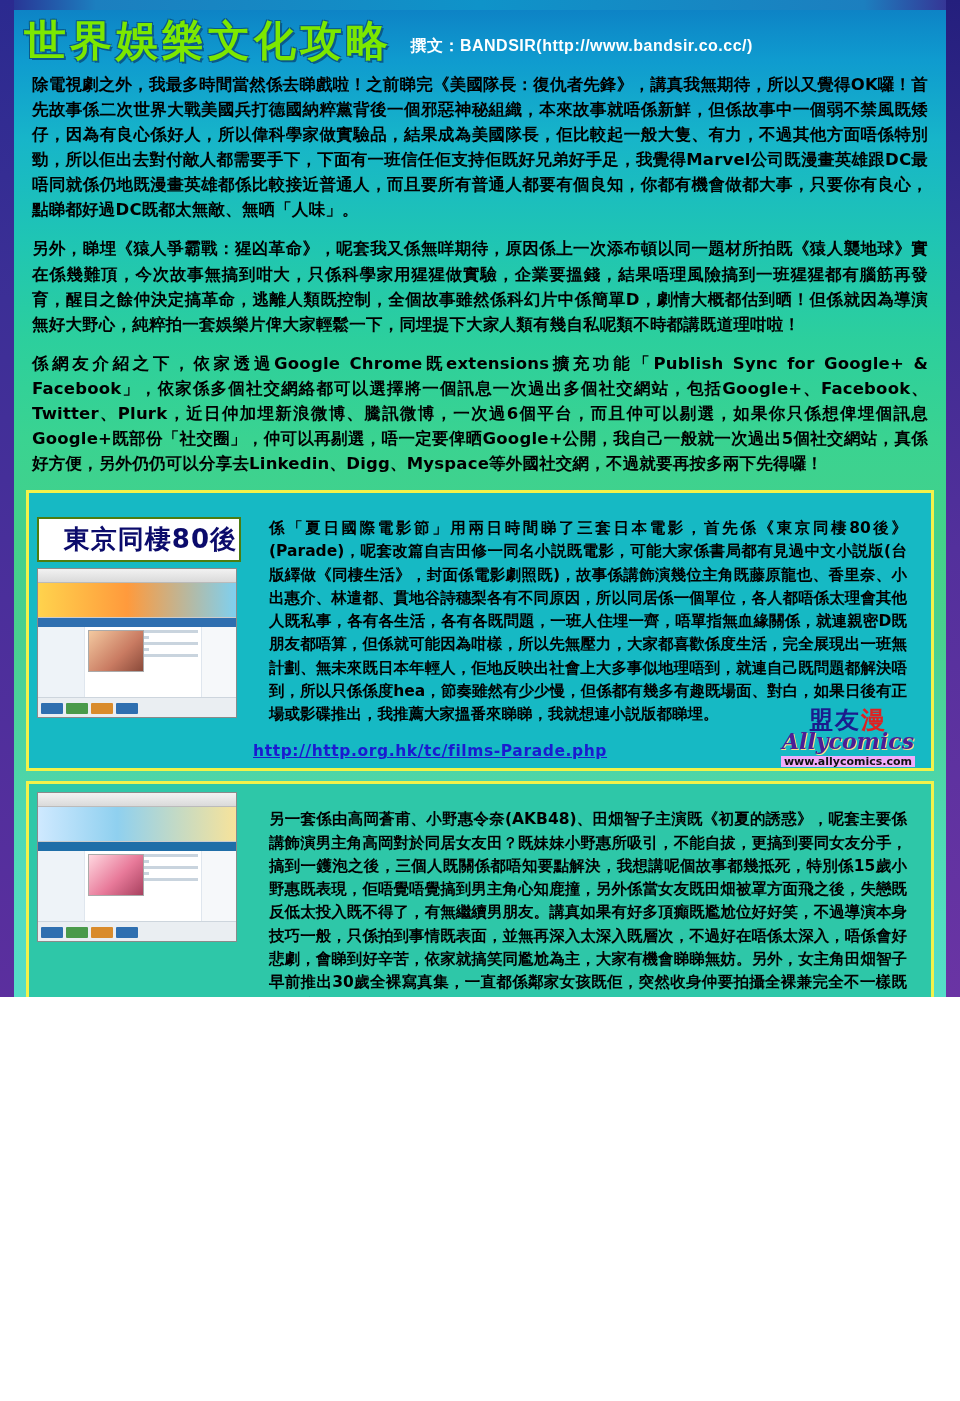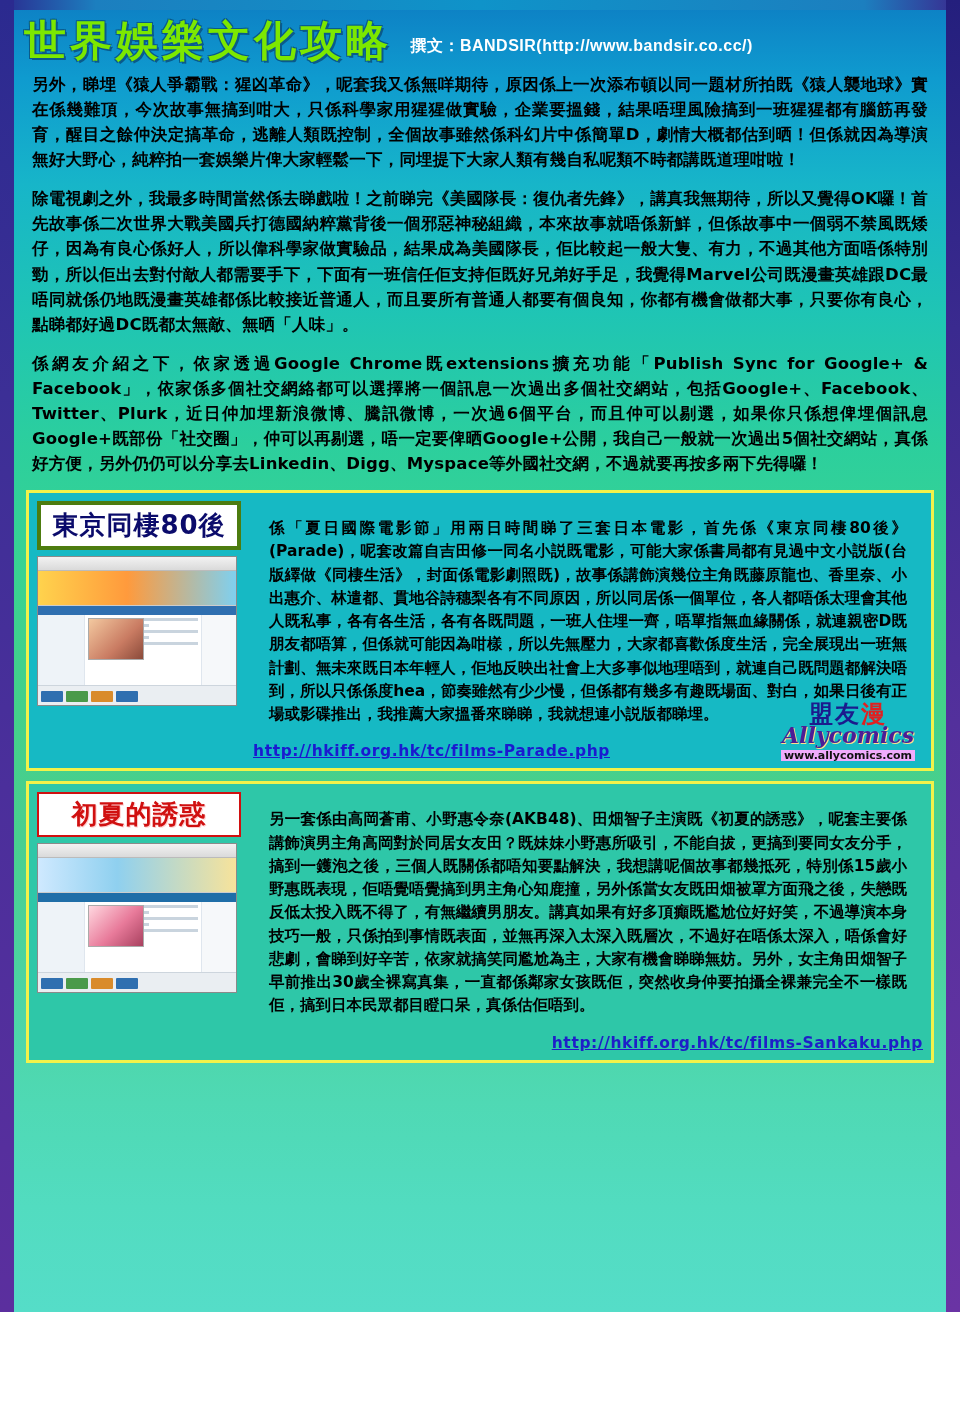--- a/index.html
+++ b/index.html
@@ -9,21 +9,21 @@
   }
   body {
     width: 960px;
     height: 1401px;
     font-family: "Liberation Sans", sans-serif;
     overflow: hidden;
   }
   .page {
     position: relative;
     width: 960px;
-    height: 1312px;
+    height: 997px;
     box-sizing: border-box;
     background:
       linear-gradient(180deg,
         #0d7fc4 0%,
         #0f9bcf 6%,
         #17b5c9 14%,
         #1fc5b4 24%,
         #2ccf9d 34%,
         #3ad391 44%,
         #44d08a 54%,
@@ -130,25 +130,26 @@
     flex: 0 0 212px;
     padding-right: 8px;
     box-sizing: border-box;
   }
   .movie-title-1 {
     font-family: "DejaVu Sans", sans-serif;
     font-size: 26px;
     font-weight: bold;
     color: #0b0b6b;
     background: #ffffff;
-    border: 4px solid #4d7c0f;
-    text-align: center;
+    border: 2px solid #4d7c0f;
+    text-align: right;
     padding: 3px 2px;
     letter-spacing: 1px;
     margin-bottom: 6px;
+    margin-top: 16px;
   }
   .movie-title-2 {
     font-family: "DejaVu Sans", sans-serif;
     font-size: 26px;
     font-weight: bold;
     color: #d01010;
     background: #ffffff;
     border: 2px solid #d01010;
     text-align: center;
     padding: 3px 2px;
@@ -266,21 +267,21 @@
   .review-link.wlink { color: #1a1ad0; }
   .review-link.second-link {
     color: #1e1ec8;
     text-align: right;
     margin-top: 10px;
   }
   
   .logo-stamp {
     position: absolute;
     right: 8px;
-    bottom: 6px;
+    bottom: 0;
     width: 150px;
     text-align: center;
     line-height: 1;
   }
   .logo-cn {
     font-family: "DejaVu Sans", sans-serif;
     font-size: 24px;
     font-weight: bold;
     color: #1b1b8d;
     letter-spacing: 2px;
@@ -317,22 +318,22 @@
   <div class="edge-right"></div>
 
   <div class="content">
 
     <div class="header">
       <div class="title">世界娛樂文化攻略</div>
       <div class="byline">撰文：BANDSIR(http://www.bandsir.co.cc/)</div>
     </div>
 
     <div class="body-text">
+      <p class="para">除電視劇之外，我最多時間當然係去睇戲啦！之前睇完《美國隊長：復仇者先鋒》，講真我無期待，所以又覺得OK囉！首先故事係二次世界大戰美國兵打德國納粹黨背後一個邪惡神秘組織，本來故事就唔係新鮮，但係故事中一個弱不禁風既矮仔，因為有良心係好人，所以偉科學家做實驗品，結果成為美國隊長，佢比較起一般大隻、有力，不過其他方面唔係特別勁，所以佢出去對付敵人都需要手下，下面有一班信任佢支持佢既好兄弟好手足，我覺得Marvel公司既漫畫英雄跟DC最唔同就係仍地既漫畫英雄都係比較接近普通人，而且要所有普通人都要有個良知，你都有機會做都大事，只要你有良心，點睇都好過DC既都太無敵、無晒「人味」。</p>
       <p class="para">另外，睇埋《猿人爭霸戰：猩凶革命》，呢套我又係無咩期待，原因係上一次添布頓以同一題材所拍既《猿人襲地球》實在係幾難頂，今次故事無搞到咁大，只係科學家用猩猩做實驗，企業要搵錢，結果唔理風險搞到一班猩猩都有腦筋再發育，醒目之餘仲決定搞革命，逃離人類既控制，全個故事雖然係科幻片中係簡單D，劇情大概都估到晒！但係就因為導演無好大野心，純粹拍一套娛樂片俾大家輕鬆一下，同埋提下大家人類有幾自私呢類不時都講既道理咁啦！</p>
-      <p class="para">除電視劇之外，我最多時間當然係去睇戲啦！之前睇完《美國隊長：復仇者先鋒》，講真我無期待，所以又覺得OK囉！首先故事係二次世界大戰美國兵打德國納粹黨背後一個邪惡神秘組織，本來故事就唔係新鮮，但係故事中一個弱不禁風既矮仔，因為有良心係好人，所以偉科學家做實驗品，結果成為美國隊長，佢比較起一般大隻、有力，不過其他方面唔係特別勁，所以佢出去對付敵人都需要手下，下面有一班信任佢支持佢既好兄弟好手足，我覺得Marvel公司既漫畫英雄跟DC最唔同就係仍地既漫畫英雄都係比較接近普通人，而且要所有普通人都要有個良知，你都有機會做都大事，只要你有良心，點睇都好過DC既都太無敵、無晒「人味」。</p>
       <p class="para">係網友介紹之下，依家透過Google Chrome既extensions擴充功能「Publish Sync for Google+ &amp; Facebook」，依家係多個社交網絡都可以選擇將一個訊息一次過出多個社交網站，包括Google+、Facebook、Twitter、Plurk，近日仲加埋新浪微博、騰訊微博，一次過6個平台，而且仲可以剔選，如果你只係想俾埋個訊息Google+既部份「社交圈」，仲可以再剔選，唔一定要俾晒Google+公開，我自己一般就一次過出5個社交網站，真係好方便，另外仍仍可以分享去Linkedin、Digg、Myspace等外國社交網，不過就要再按多兩下先得囉！</p>
     </div>
 
     <div class="review">
       <div class="review-inner">
         <div class="review-left">
           <div class="movie-title-1">東京同棲80後</div>
           <div class="shot">
             <div class="bar"></div>
             <div class="banner"></div>
@@ -352,36 +353,35 @@
             <div class="footer">
               <div class="chip"></div>
               <div class="chip g"></div>
               <div class="chip o"></div>
               <div class="chip"></div>
             </div>
           </div>
         </div>
         <div class="review-right">
           <p class="review-text">係「夏日國際電影節」用兩日時間睇了三套日本電影，首先係《東京同棲80後》(Parade)，呢套改篇自吉田修一同名小説既電影，可能大家係書局都有見過中文小説版(台版繹做《同棲生活》，封面係電影劇照既)，故事係講飾演幾位主角既藤原龍也、香里奈、小出惠介、林遣都、貫地谷詩穗梨各有不同原因，所以同居係一個單位，各人都唔係太理會其他人既私事，各有各生活，各有各既問題，一班人住埋一齊，唔單指無血緣關係，就連親密D既朋友都唔算，但係就可能因為咁樣，所以先無壓力，大家都喜歡係度生活，完全展現出一班無計劃、無未來既日本年輕人，佢地反映出社會上大多事似地理唔到，就連自己既問題都解決唔到，所以只係係度hea，節奏雖然有少少慢，但係都有幾多有趣既場面、對白，如果日後有正場或影碟推出，我推薦大家搵番來睇睇，我就想連小説版都睇埋。</p>
-          <a class="review-link wlink" href="#">http://hkiff.org.hk/tc/films-Parade.php</a>
+          <a class="review-link wlink" href="#">http://http.org.hk/tc/films-Parade.php</a>
         </div>
       </div>
       <div class="logo-stamp">
         <div class="logo-cn">
           <span>盟友</span><span class="hot">漫</span>
         </div>
         <div class="logo-en">Allycomics</div>
         <div class="logo-url">www.allycomics.com</div>
       </div>
     </div>
 
     <div class="review second">
       <div class="review-inner">
         <div class="review-left">
-          <div class="movie-title-2">初夏的誘惑</div>
           <div class="shot alt">
             <div class="bar"></div>
             <div class="banner"></div>
             <div class="navrow"></div>
             <div class="main">
               <div class="col-l"></div>
               <div class="col-c">
                 <div class="thumb"></div>
                 <div class="line"></div>
                 <div class="line short"></div>

